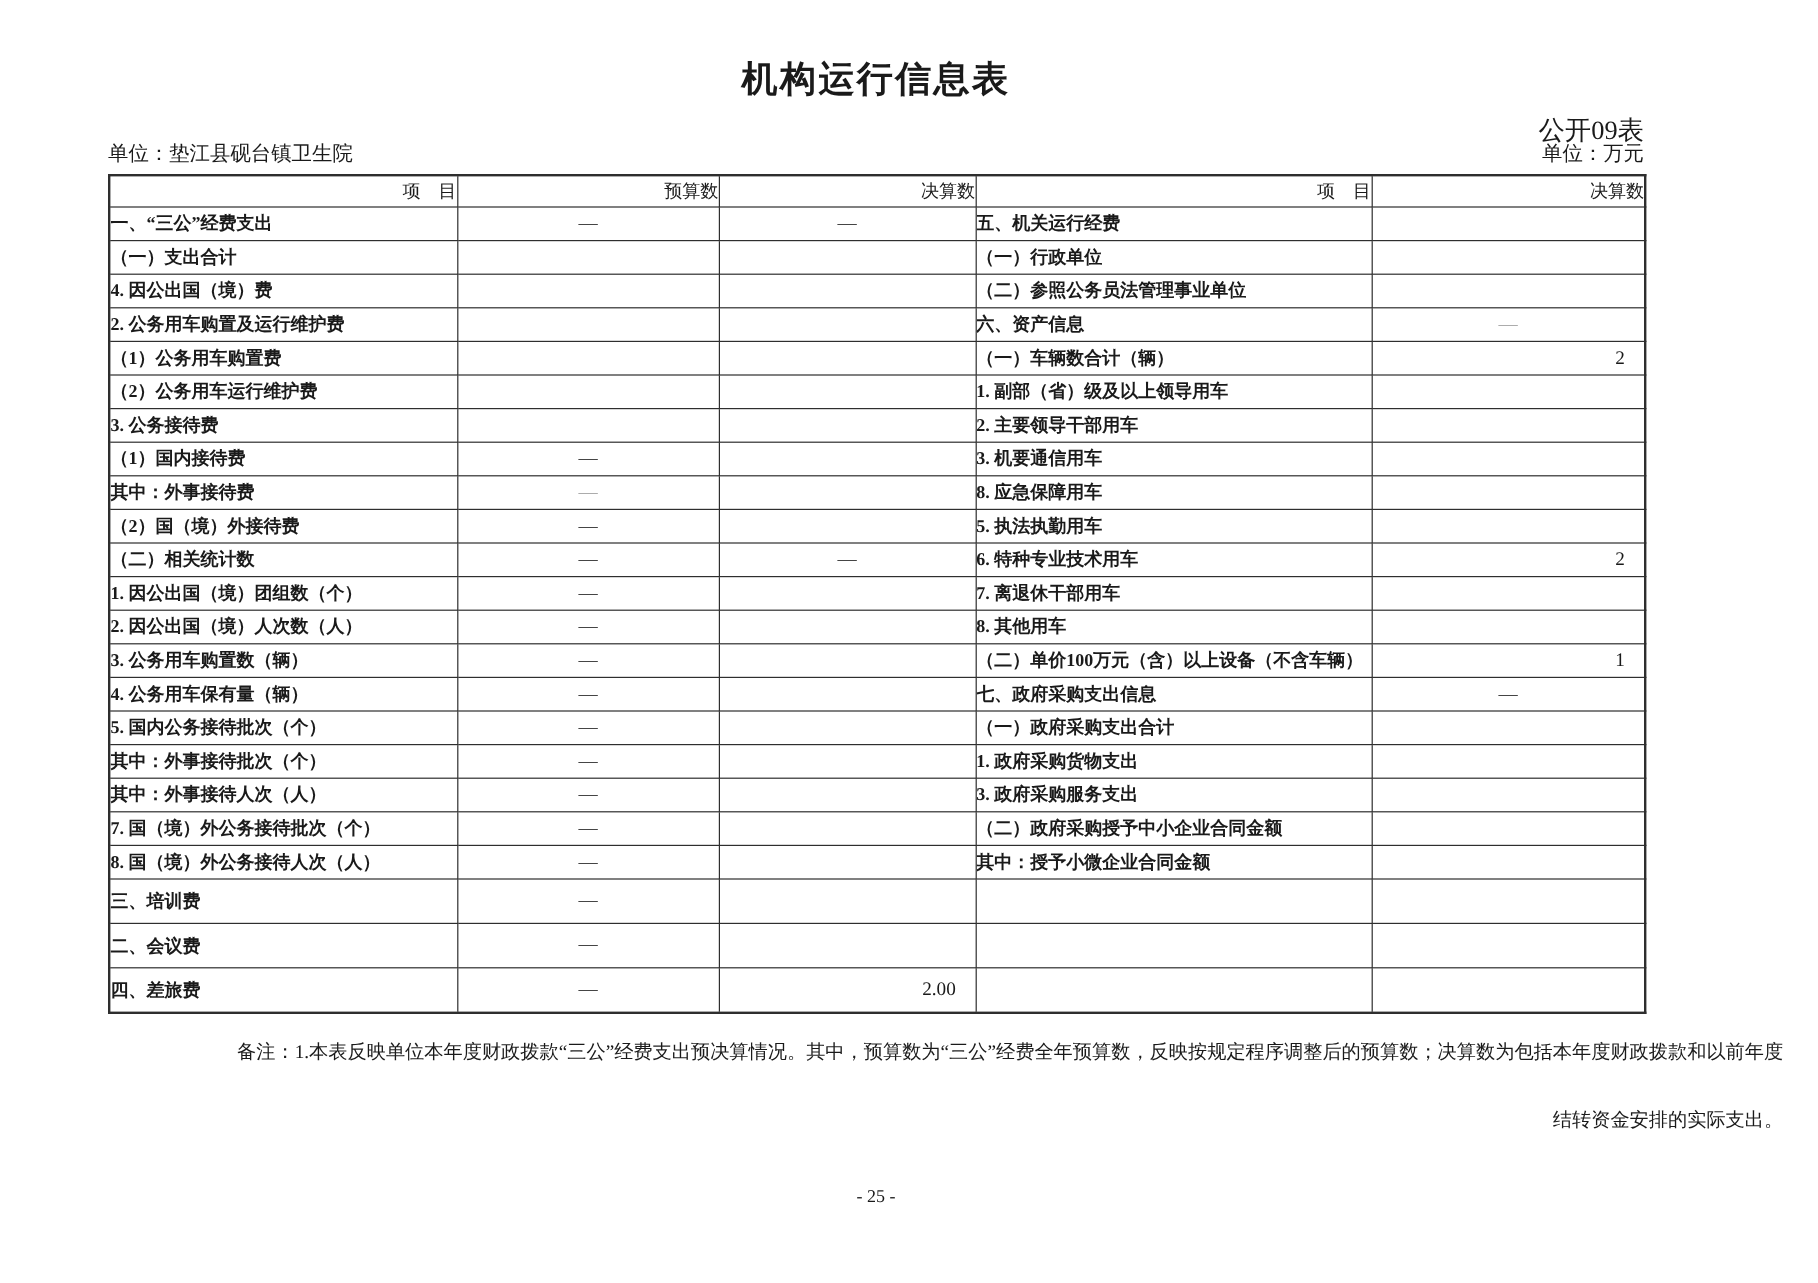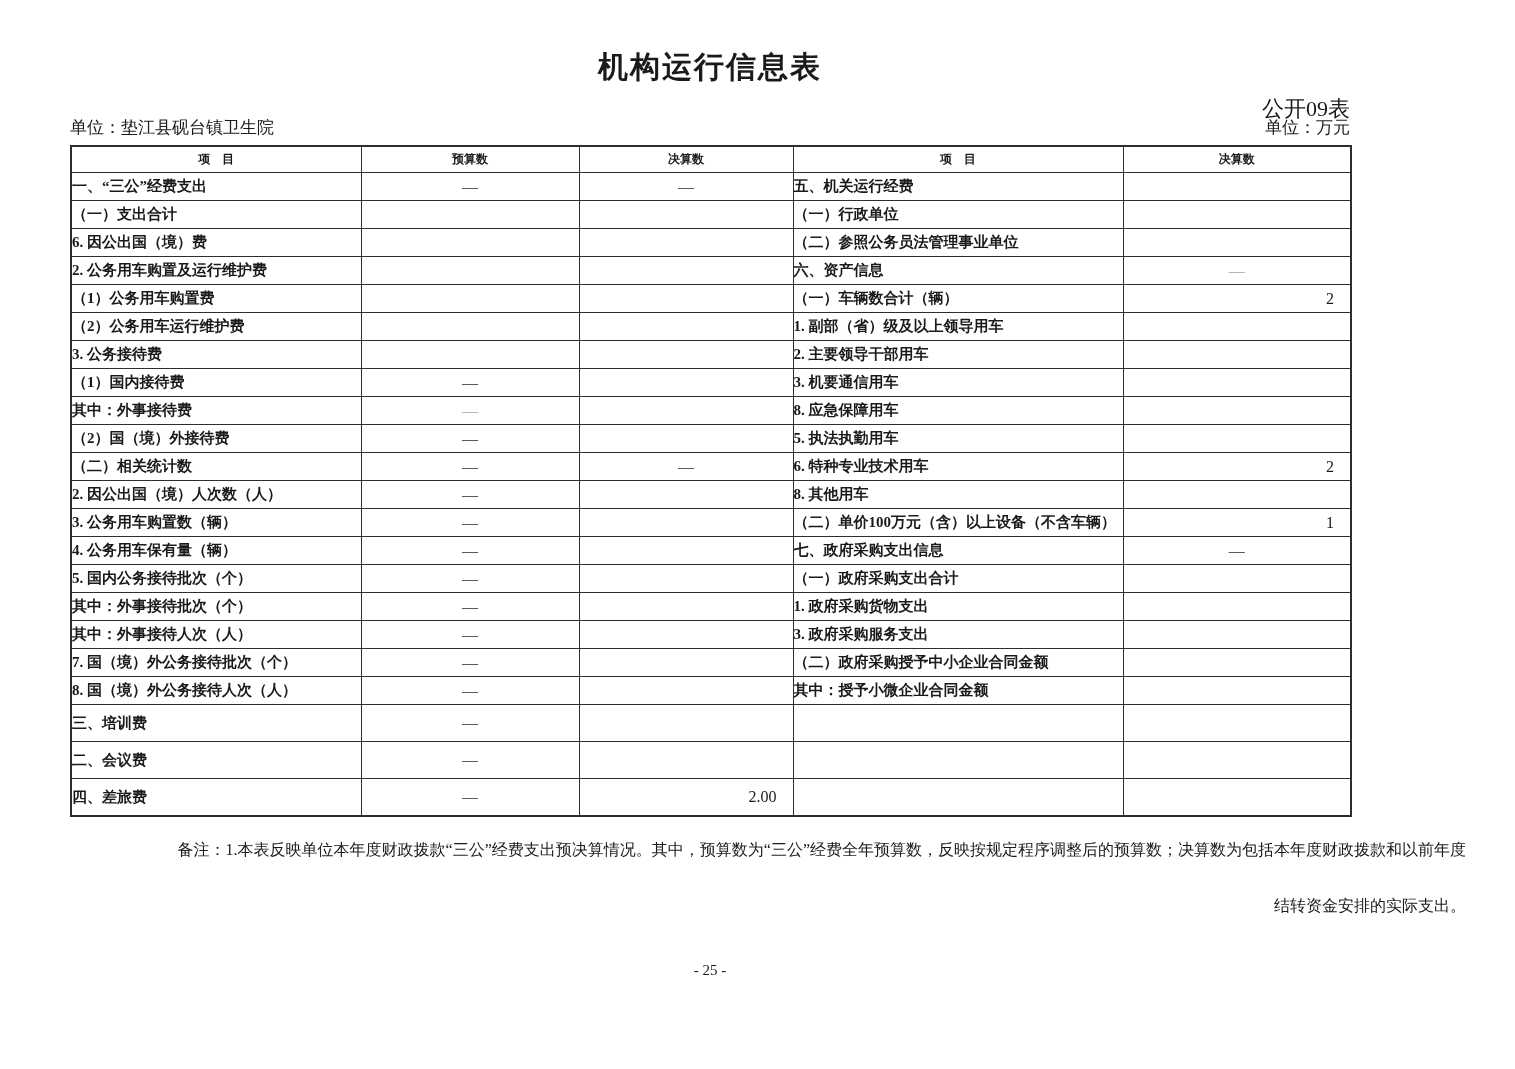--- a/index.html
+++ b/index.html
@@ -1,32 +1,32 @@
 <!DOCTYPE html>
 <html><head>
 <meta charset="utf-8">
 <style>
   html,body{margin:0;padding:0;}
   body{
     width:1515px;height:1069px;overflow:hidden;background:#ffffff;
     font-family:"Liberation Serif","DejaVu Serif",serif;color:#1a1a1a;
   }
-  .page{box-sizing:border-box;width:1367px;height:1069px;padding:46px 45px 0 70px;position:relative;}
+  .page{box-sizing:border-box;width:1367px;height:1069px;padding:46px 45px 0 90px;position:relative;}
   .title{
     width:1280px;margin:0;text-align:center;
     font-size:30px;font-weight:bold;letter-spacing:2px;line-height:42px;height:42px;
   }
   .doc-code{width:1280px;text-align:right;font-size:22px;margin-top:6px;height:20px;}
   .meta-row{width:1280px;display:flex;justify-content:space-between;font-size:17px;margin-top:2px;height:22px;}
   table.info{
     border-collapse:collapse;table-layout:fixed;width:1280px;margin-top:7px;
     border:2px solid #2e2e2e;
   }
   table.info th,table.info td{border:1px solid #2e2e2e;padding:0;overflow:hidden;}
-  table.info th{height:25px;font-size:12px;font-weight:bold;text-align:center;}
+  table.info th{height:25px;font-size:15px;font-weight:normal;text-align:right;}
   table.info td{height:27px;}
   tr.tall td{height:36px;}
   td.label{font-weight:bold;font-size:15px;white-space:nowrap;text-align:left;}
   td.ind0{padding-left:4px;}
   td.ind1{padding-left:20px;}
   td.ind2{padding-left:38px;}
   td.ind3{padding-left:30px;}
   td.ind4{padding-left:58px;}
   td.val{font-size:16px;}
   td.val.dash{text-align:center;color:#3c3c3c;}
@@ -77,21 +77,21 @@
           <td class="val empty"></td>
         </tr>
         <tr>
           <td class="label ind1">（一）支出合计</td>
           <td class="val empty"></td>
           <td class="val empty"></td>
           <td class="label ind1">（一）行政单位</td>
           <td class="val empty"></td>
         </tr>
         <tr>
-          <td class="label ind2">6. 因公出国（境）费</td>
+          <td class="label ind2">4. 因公出国（境）费</td>
           <td class="val empty"></td>
           <td class="val empty"></td>
           <td class="label ind1">（二）参照公务员法管理事业单位</td>
           <td class="val empty"></td>
         </tr>
         <tr>
           <td class="label ind2">2. 公务用车购置及运行维护费</td>
           <td class="val empty"></td>
           <td class="val empty"></td>
           <td class="label ind0">六、资产信息</td>
@@ -140,20 +140,27 @@
           <td class="val empty"></td>
         </tr>
         <tr>
           <td class="label ind1">（二）相关统计数</td>
           <td class="val dash">—</td>
           <td class="val dash">—</td>
           <td class="label ind2">6. 特种专业技术用车</td>
           <td class="val num">2</td>
         </tr>
         <tr>
+          <td class="label ind2">1. 因公出国（境）团组数（个）</td>
+          <td class="val dash">—</td>
+          <td class="val empty"></td>
+          <td class="label ind2">7. 离退休干部用车</td>
+          <td class="val empty"></td>
+        </tr>
+        <tr>
           <td class="label ind2">2. 因公出国（境）人次数（人）</td>
           <td class="val dash">—</td>
           <td class="val empty"></td>
           <td class="label ind2">8. 其他用车</td>
           <td class="val empty"></td>
         </tr>
         <tr>
           <td class="label ind2">3. 公务用车购置数（辆）</td>
           <td class="val dash">—</td>
           <td class="val empty"></td>

